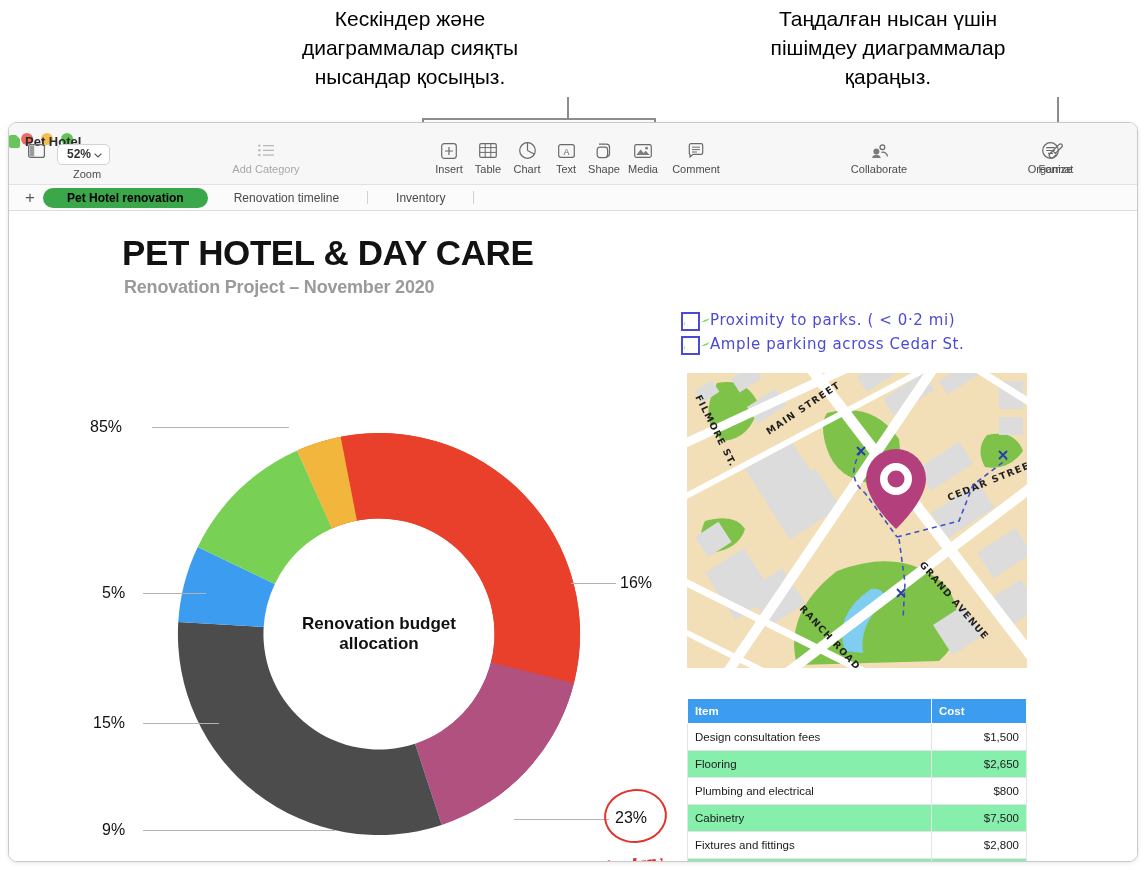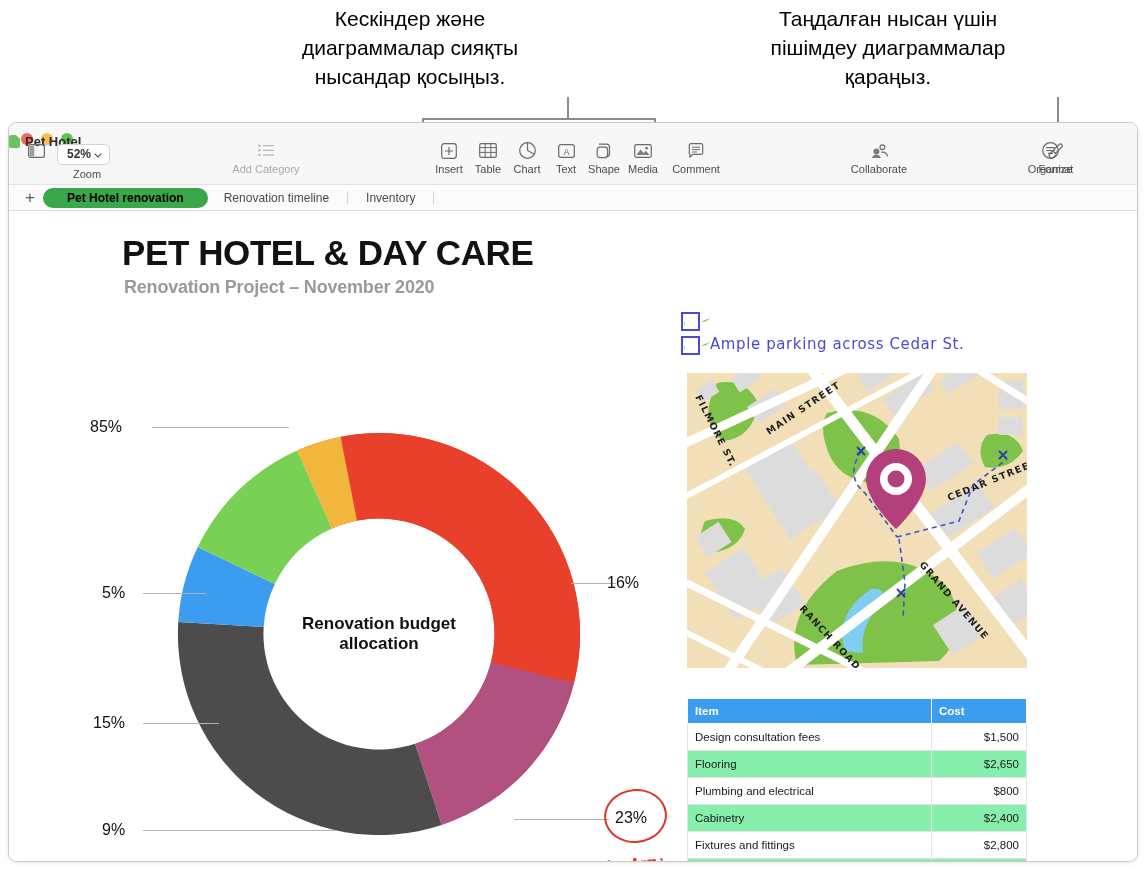--- a/index.html
+++ b/index.html
@@ -75,21 +75,21 @@
               font-size: 11px; color:#4c4c4c; }
 
   
   .tabbar {
     position: relative; height: 26px; background: #fbfbfb;
     border-bottom: 1px solid #dedede; display: flex; align-items: center;
     padding-left: 8px;
   }
   .tab-add { width: 26px; text-align:center; font-size: 17px; color:#5a5a5a; line-height: 1; }
   .tab {
-    font-size: 12px; color: #4a4a4a; padding: 3px 16px; border-radius: 11px;
+    font-size: 12px; color: #4a4a4a; padding: 3px 26px; border-radius: 11px;
     white-space: nowrap;
   }
   .tab.active { background: #3aa84a; color: #000000; font-weight: 600; padding: 3px 24px; }
   .tab-sep { width:1px; height: 13px; background:#d2d2d2; margin: 0 2px; }
 
   
   .canvas { position: relative; height: 651px; background: #fff; }
 
   .h1 {
     position: absolute; left: 113px; top: 22px;
@@ -375,35 +375,36 @@
     <div class="pline" style="left:134px; top:382px; width:63px; height:1px;"></div>
     <div class="plabel" style="left:93px; top:373px;">5%</div>
 
     <div class="pline" style="left:134px; top:512px; width:76px; height:1px;"></div>
     <div class="plabel" style="left:84px; top:503px;">15%</div>
 
     <div class="pline" style="left:134px; top:619px; width:192px; height:1px;"></div>
     <div class="plabel" style="left:93px; top:610px;">9%</div>
 
     <div class="pline" style="left:562px; top:372px; width:45px; height:1px;"></div>
-    <div class="plabel" style="left:598px; top:363px;">16%</div>
+    <div class="plabel" style="left:611px; top:363px;">16%</div>
 
     <div class="pline" style="left:505px; top:608px; width:95px; height:1px;"></div>
     <div class="plabel" style="left:606px; top:598px;">23%</div>
     <div class="circ-mark" style="left:595px; top:578px; width:63px; height:54px;"></div>
 
     <div class="handnote" style="left:540px; top:645px; width:140px;">
       <span style="white-space:pre-line;">Let's try
 to bring
 this down</span>
     </div>
 
     <div class="checklist">
       <div class="check-row">
         <span class="cbox"></span>
+        <span class="chk-text">Proximity to parks. ( &lt; 0·2 mi)</span>
       </div>
       <div class="check-row">
         <span class="cbox"></span>
         <span class="chk-text">Ample parking across  Cedar St.</span>
       </div>
     </div>
 
     <div class="map">
       <svg width="340" height="295" viewBox="0 0 340 295">
         <rect width="340" height="295" fill="#f2dfb8"></rect>
@@ -493,21 +494,21 @@
         <tr class="alt">
           <td>Flooring</td>
           <td class="num">$2,650</td>
         </tr>
         <tr>
           <td>Plumbing and electrical</td>
           <td class="num">$800</td>
         </tr>
         <tr class="alt">
           <td>Cabinetry</td>
-          <td class="num">$2,400</td>
+          <td class="num">$7,500</td>
         </tr>
         <tr>
           <td>Fixtures and fittings</td>
           <td class="num">$2,800</td>
         </tr>
         <tr class="alt">
           <td>Labor</td>
           <td class="num">$4,000</td>
         </tr>
 

